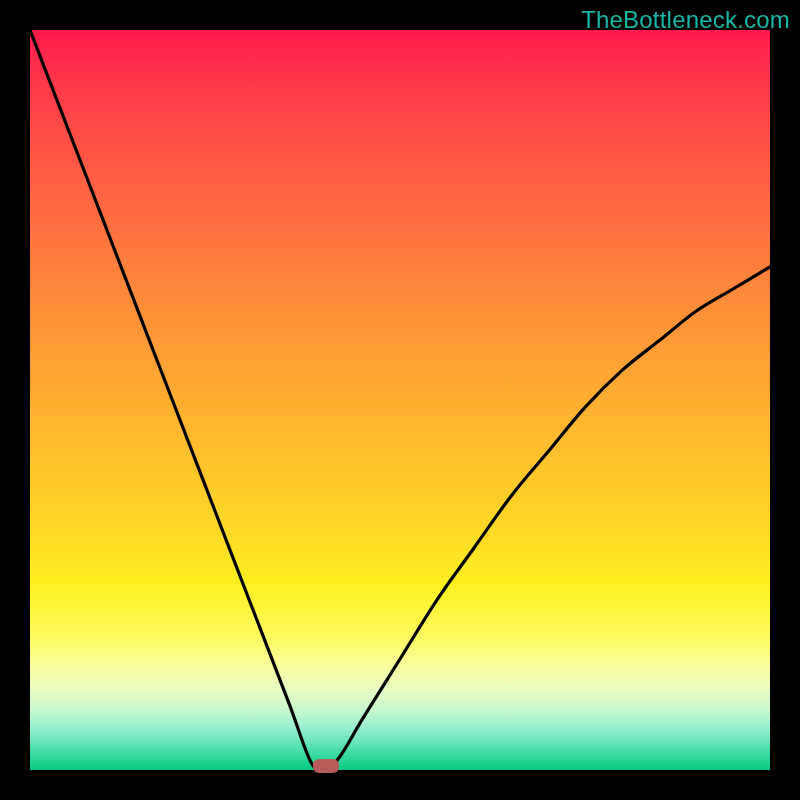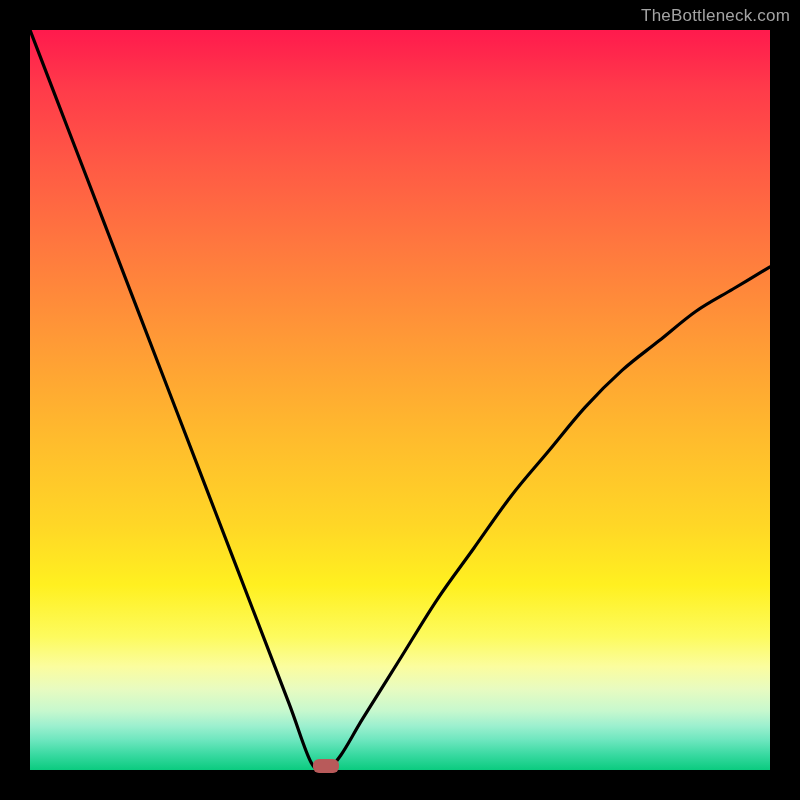--- a/index.html
+++ b/index.html
@@ -58,22 +58,22 @@
     width: 26px;
     height: 14px;
     border-radius: 6px;
     background: #b85a5a;
     transform: translate(-50%, -50%);
   }
   .watermark {
     position: absolute;
     top: 6px;
     right: 10px;
-    color: #a3a3a3;
-    font-size: 17px;
+    color: #14b8a6;
+    font-size: 24px;
     font-weight: 400;
     letter-spacing: 0.2px;
     z-index: 10;
   }
 </style>
 </head>
 <body>
 
 <div class="watermark">TheBottleneck.com</div>
 

